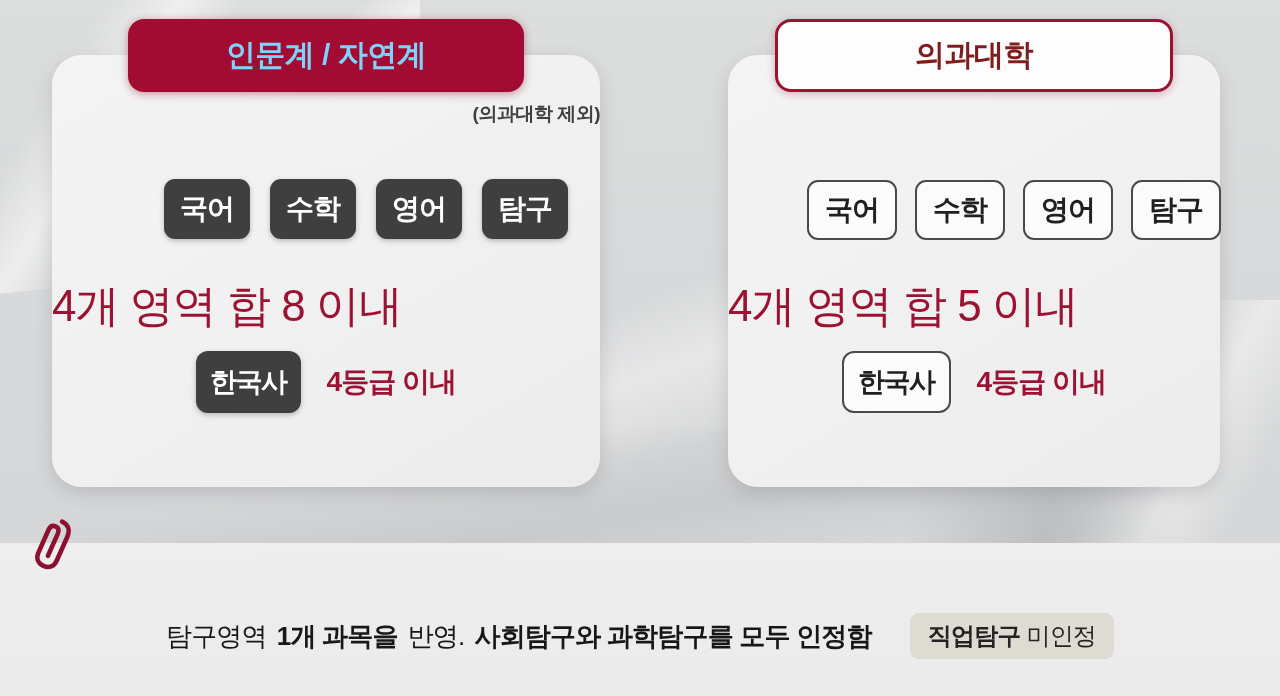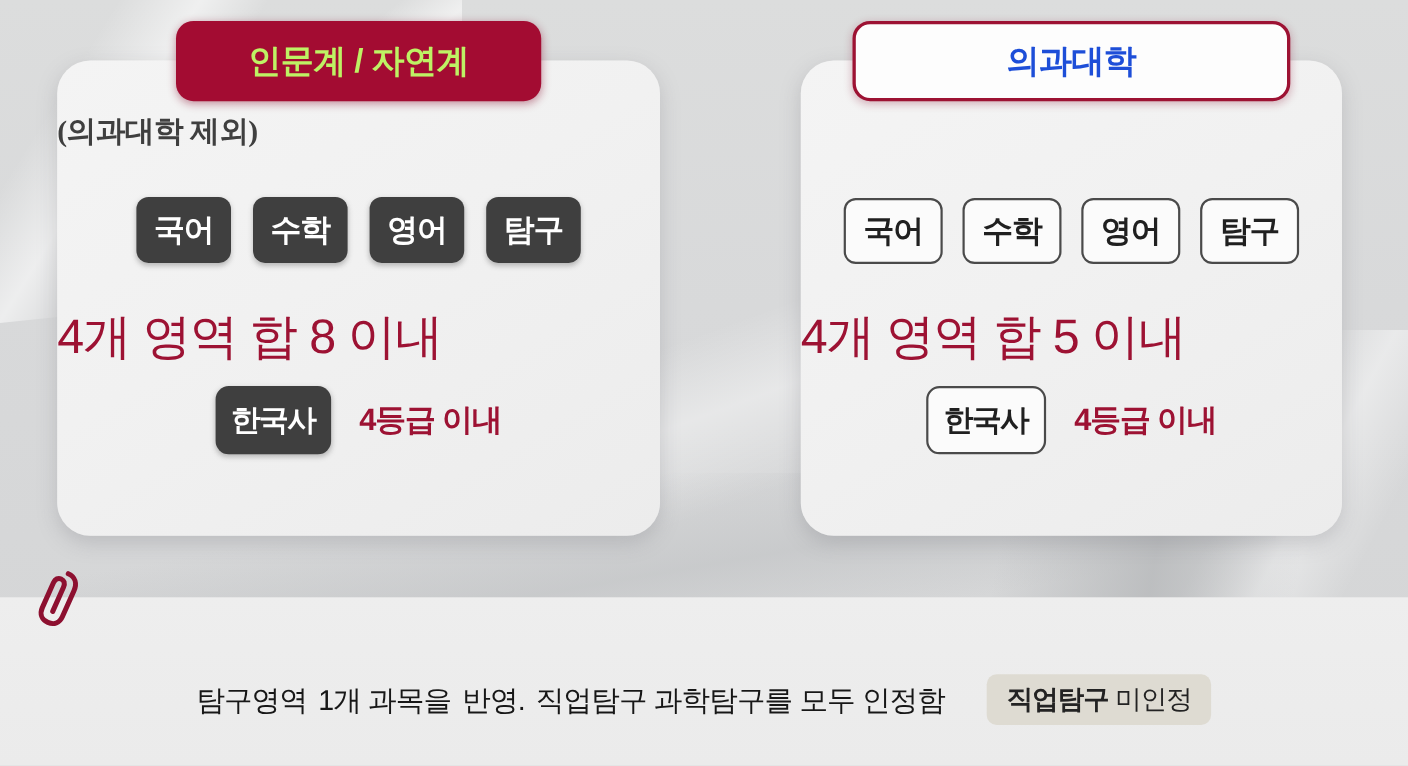--- a/index.html
+++ b/index.html
@@ -93,54 +93,54 @@
     display: flex;
     align-items: center;
     justify-content: center;
     border-radius: 16px;
     font-size: 30px;
     font-weight: bold;
     letter-spacing: -0.5px;
     white-space: nowrap;
   }
   .header-filled {
-    width: 332px;
+    width: 396px;
     background: #a30c32;
-    color: #bef264;
+    color: #7dd3fc;
     box-shadow: 0 2px 8px rgba(140,20,50,0.45);
   }
   .header-outlined {
     width: 398px;
     background: #fdfdfd;
-    color: #1d4ed8;
+    color: #7f1d1d;
     border: 3px solid #9d1233;
     box-shadow: 0 2px 8px rgba(140,20,50,0.30);
   }
 
   .panel-subtitle {
     position: absolute;
     top: 46px;
     left: 0;
     width: 100%;
-    text-align: left;
-    font-size: 27px;
+    text-align: right;
+    font-size: 19px;
     font-weight: 600;
     color: #3f3f3f;
     letter-spacing: -0.5px;
-    font-family: Liberation Serif, serif;
   }
 
   
   .chip-row {
     position: absolute;
     left: 0;
     width: 100%;
     display: flex;
     justify-content: center;
     gap: 20px;
+    padding-left: 40px;
   }
   #chips-left  { top: 124px; }
   #chips-right { top: 125px; gap: 18px; }
 
   .chip {
     box-sizing: border-box;
     height: 60px;
     min-width: 86px;
     padding: 0 16px;
     display: flex;
@@ -232,21 +232,21 @@
     justify-content: center;
     gap: 10px;
     white-space: nowrap;
   }
   .cap-text {
     font-size: 26px;
     color: #171717;
     letter-spacing: -0.8px;
   }
   .cap-light  { font-weight: 500; }
-  .cap-strong { font-weight: normal; }
+  .cap-strong { font-weight: bold; }
   #caption-badge {
     margin-left: 28px;
     box-sizing: border-box;
     height: 46px;
     padding: 0 18px;
     display: flex;
     align-items: center;
     justify-content: center;
     border-radius: 9px;
     background: #dedbd2;
@@ -321,21 +321,21 @@
                C21 15 23 13 26 13
                C29 13 31 15 31 19
                L31 43" fill="none" stroke="#8d1030" stroke-width="4.6" stroke-linecap="round" stroke-linejoin="round"></path>
     </g>
   </svg>
 
   <div id="caption">
     <span class="cap-text cap-light">탐구영역</span>
     <span class="cap-text cap-strong">1개 과목을</span>
     <span class="cap-text cap-light">반영.</span>
-    <span class="cap-text cap-strong">직업탐구 과학탐구를 모두 인정함</span>
+    <span class="cap-text cap-strong">사회탐구와 과학탐구를 모두 인정함</span>
     <span id="caption-badge">
       <span class="bold-part">직업탐구</span>
       <span>&nbsp;</span>
       <span>미인정</span>
     </span>
   </div>
 
 </div>
 
 </body></html>

